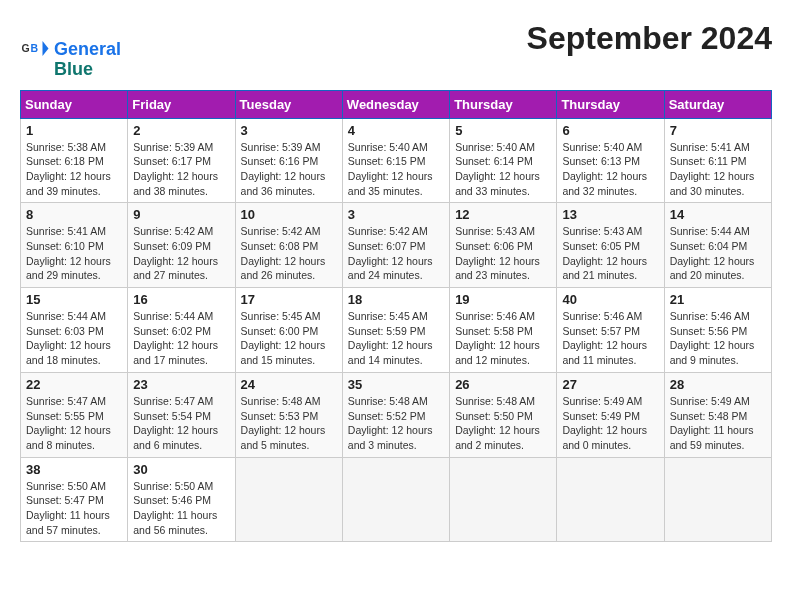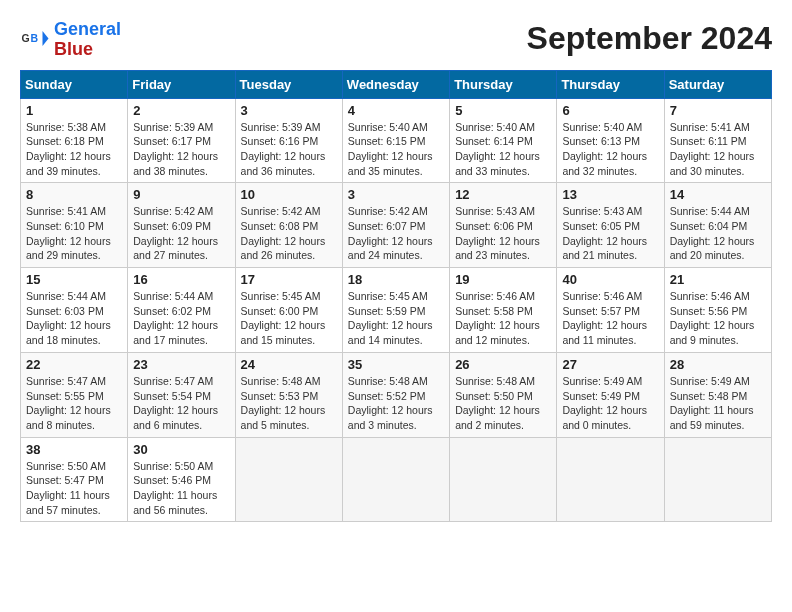--- a/index.html
+++ b/index.html
@@ -19,20 +19,21 @@
     .logo {
       display: flex;
       align-items: center;
       gap: 4px;
     }
     .logo-text {
       font-size: 18px;
       font-weight: bold;
       color: #333;
       line-height: 1.1;
+      margin-top: 20px;
     }
     .logo-text span {
       color: #1a73e8;
     }
     .logo-icon {
       width: 30px;
       height: 30px;
     }
     .title-area {
       text-align: right;
@@ -45,21 +46,21 @@
     .location-title {
       font-size: 16px;
       color: #444;
     }
     table {
       width: 100%;
       border-collapse: collapse;
       font-size: 11px;
     }
     th {
-      background-color: #0369a1;
+      background-color: #a21caf;
       color: #fff;
       padding: 6px 4px;
       text-align: left;
       font-size: 13px;
       font-weight: bold;
       border: 1px solid #1565c0;
       margin-left: 37px;
     }
     td {
       border: 1px solid #ccc;
@@ -96,21 +97,21 @@
 
 <div class="header-area">
   <div class="logo">
     <svg class="logo-icon" viewBox="0 0 40 40" width="40" height="40">
       <text x="2" y="22" font-size="14" font-weight="bold" fill="#333">G</text>
       <text x="14" y="22" font-size="14" font-weight="bold" fill="#1a73e8">B</text>
       <polygon points="30,8 38,18 30,28" fill="#1a73e8"></polygon>
     </svg>
     <div class="logo-text">
       <span>General</span><br>
-      <span style="color:#b91c1c">Blue</span>
+      <span style="color:#0f766e">Blue</span>
     </div>
   </div>
   <div class="title-area">
     <div class="month-title">September 2024</div>
   </div>
 </div>
 
 <table>
   <thead>
     <tr>

